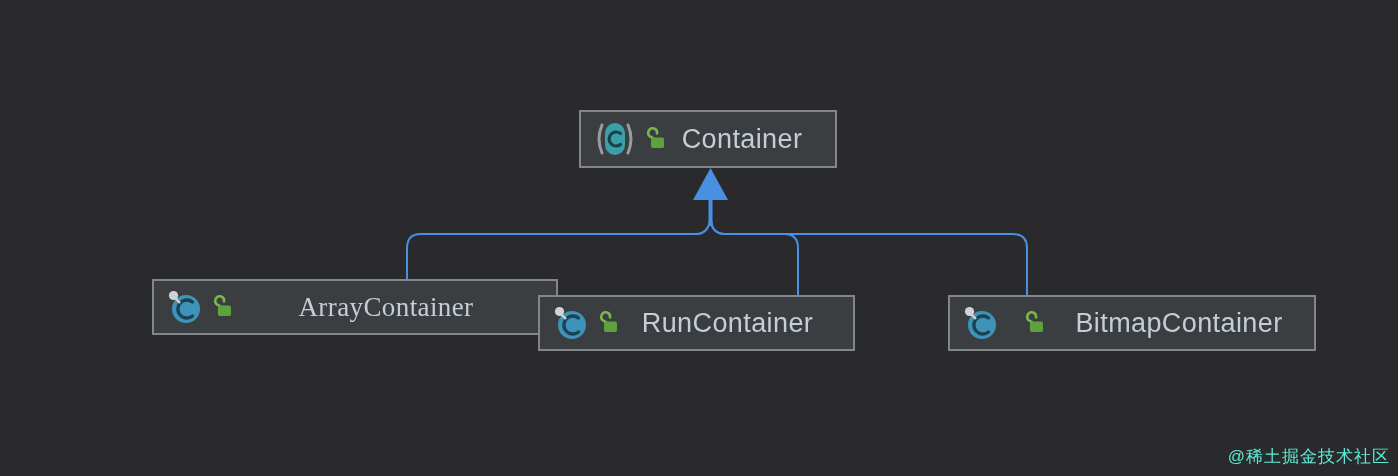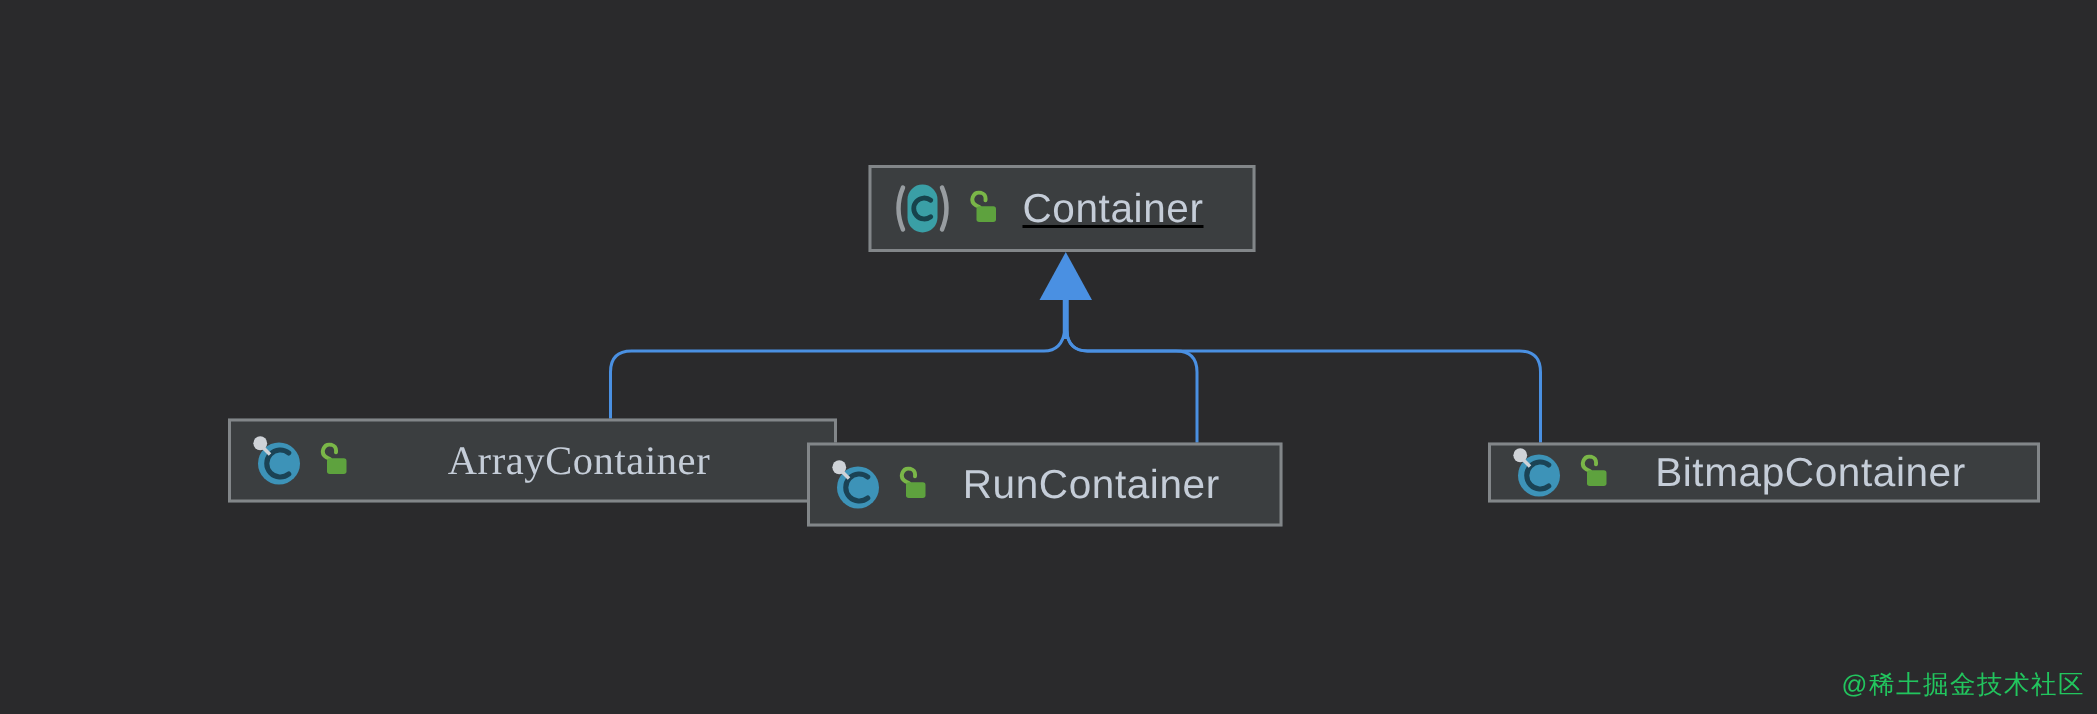--- a/index.html
+++ b/index.html
@@ -43,29 +43,29 @@
     color: #c5cdd8;
     white-space: nowrap;
     padding-right: 6px;
   }
   .node .icon {
     display: inline-flex;
     align-items: center;
     justify-content: center;
   }
   .node .icon + .icon { margin-left: 6px; }
-  #node-container      { left: 579px; top: 110px; width: 258px; height: 58px; text-decoration: underline; }
+  #node-container      { left: 579px; top: 110px; width: 258px; height: 58px; }
   #node-arraycontainer { left: 152px; top: 279px; width: 406px; height: 56px; font-family: Liberation Serif, serif; }
   #node-runcontainer   { left: 538px; top: 295px; width: 317px; height: 56px; }
-  #node-bitmapcontainer{ left: 992px; top: 295px; width: 368px; height: 40px; }
+  #node-bitmapcontainer{ left: 948px; top: 295px; width: 368px; height: 56px; gap: 16px; }
   .watermark {
     position: absolute;
     right: 8px;
     bottom: 8px;
-    color: #22c55e;
+    color: #5eead4;
     font-size: 17px;
     letter-spacing: 1px;
     z-index: 3;
   }
 </style>
 </head>
 <body>
 
 <div class="canvas">
 

